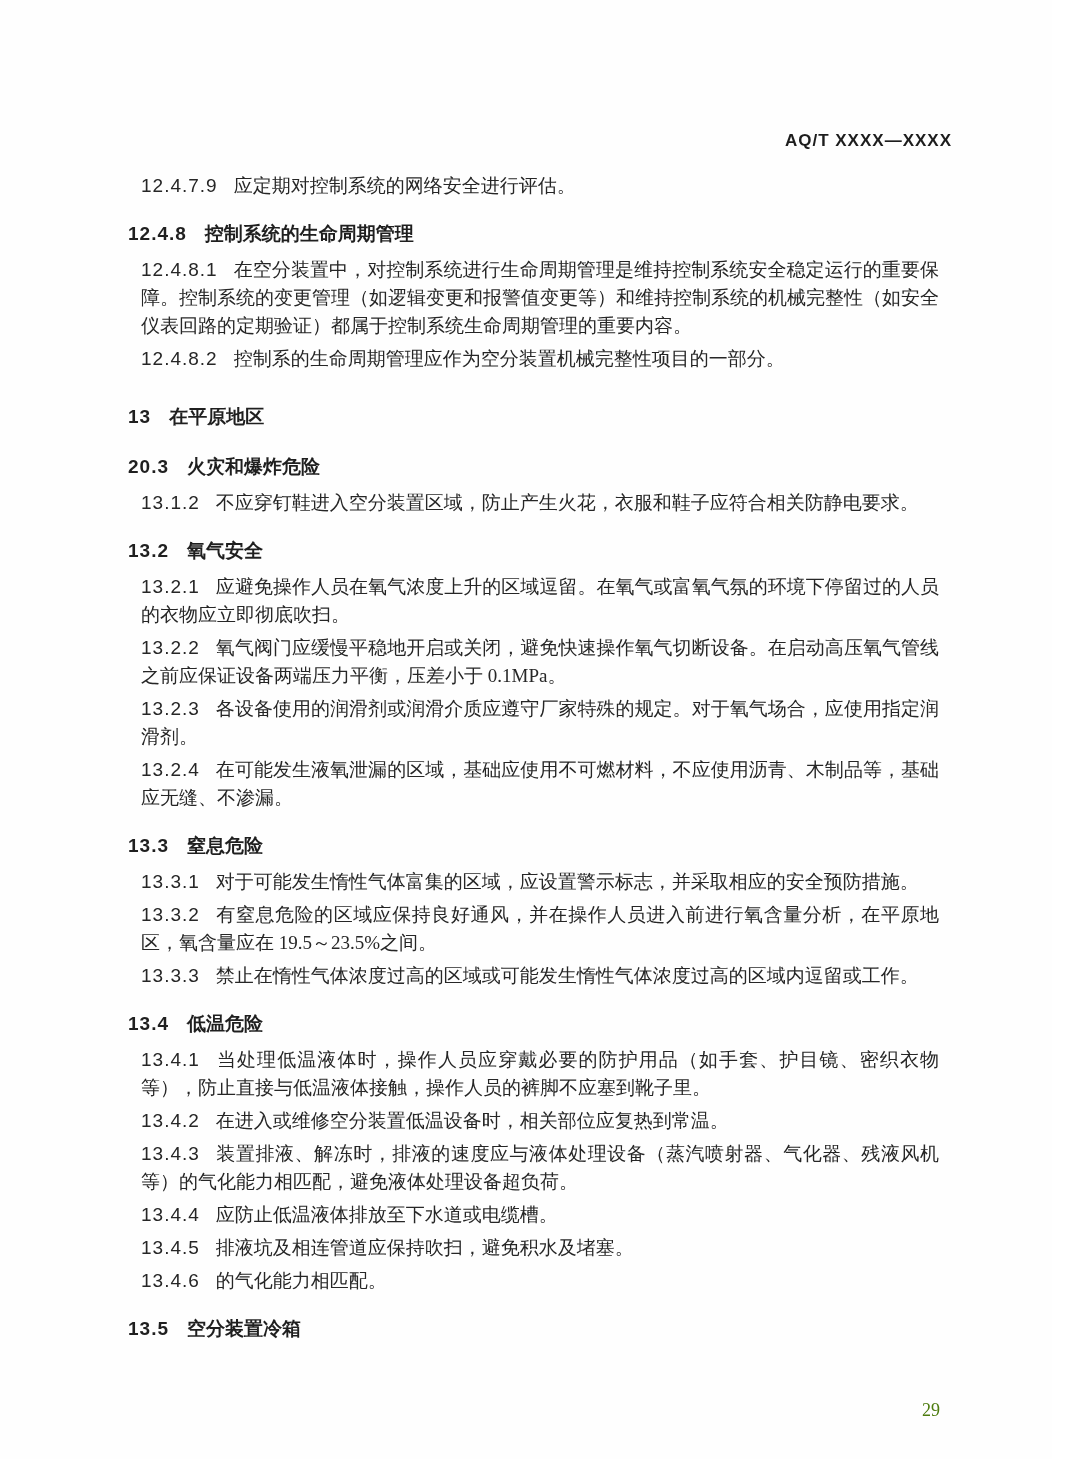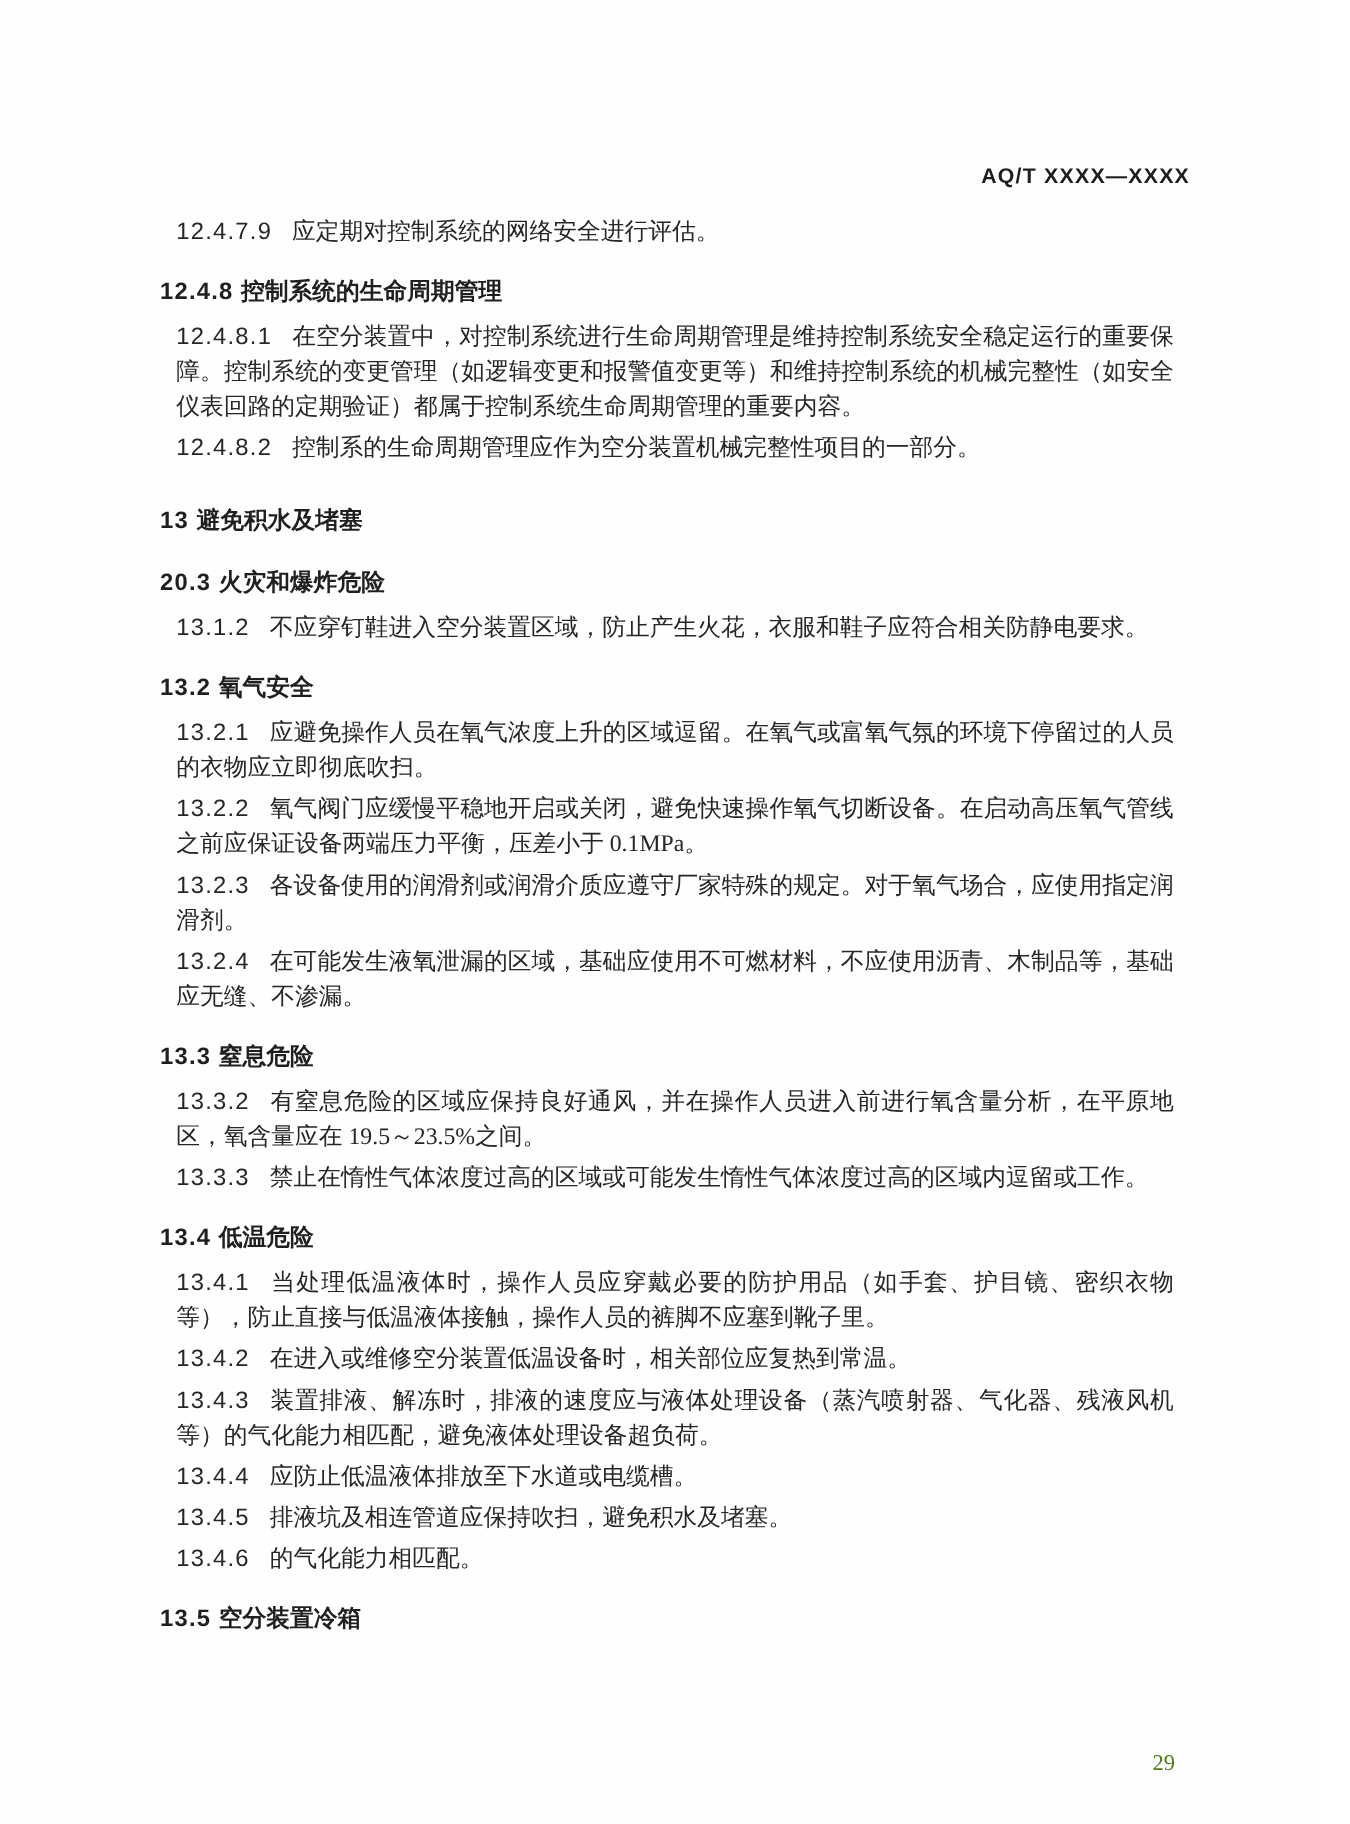--- a/index.html
+++ b/index.html
@@ -47,21 +47,21 @@
   .heading1, .heading2, .heading3 {
     font-family: "Liberation Sans", "DejaVu Sans", sans-serif;
     font-weight: 700;
     color: #1f1f1f;
     text-align: left;
   }
   .heading1 { margin: 30px 0 22px !important; }
   .heading2 { margin: 20px 0 8px !important; }
   .heading3 { margin: 20px 0 8px !important; }
   .heading1 .num, .heading2 .num, .heading3 .num {
-    margin-right: 6px;
+    margin-right: 18px;
   }
   .page-footer {
     position: absolute;
     right: 112px;
     bottom: 38px;
   }
   .page-number {
     font-family: "Liberation Serif", "DejaVu Serif", serif;
     font-size: 18px;
     color: #4d7c0f;
@@ -73,29 +73,30 @@
 <div class="page">
   <header class="page-header">
     <span class="header-code">AQ/T XXXX—XXXX</span>
   </header>
 
   <main class="doc-body">
       <p class="clause"><span class="num">12.4.7.9</span><span class="txt">应定期对控制系统的网络安全进行评估。</span></p>
       <p class="heading3"><span class="num">12.4.8</span><span class="txt">控制系统的生命周期管理</span></p>
       <p class="clause"><span class="num">12.4.8.1</span><span class="txt">在空分装置中，对控制系统进行生命周期管理是维持控制系统安全稳定运行的重要保障。控制系统的变更管理（如逻辑变更和报警值变更等）和维持控制系统的机械完整性（如安全仪表回路的定期验证）都属于控制系统生命周期管理的重要内容。</span></p>
       <p class="clause"><span class="num">12.4.8.2</span><span class="txt">控制系的生命周期管理应作为空分装置机械完整性项目的一部分。</span></p>
-      <p class="heading1"><span class="num">13</span><span class="txt">避免积水及堵塞</span></p>
+      <p class="heading1"><span class="num">13</span><span class="txt">在平原地区</span></p>
       <p class="heading2"><span class="num">20.3</span><span class="txt">火灾和爆炸危险</span></p>
       <p class="clause"><span class="num">13.1.2</span><span class="txt">不应穿钉鞋进入空分装置区域，防止产生火花，衣服和鞋子应符合相关防静电要求。</span></p>
       <p class="heading2"><span class="num">13.2</span><span class="txt">氧气安全</span></p>
       <p class="clause"><span class="num">13.2.1</span><span class="txt">应避免操作人员在氧气浓度上升的区域逗留。在氧气或富氧气氛的环境下停留过的人员的衣物应立即彻底吹扫。</span></p>
       <p class="clause"><span class="num">13.2.2</span><span class="txt">氧气阀门应缓慢平稳地开启或关闭，避免快速操作氧气切断设备。在启动高压氧气管线之前应保证设备两端压力平衡，压差小于 0.1MPa。</span></p>
       <p class="clause"><span class="num">13.2.3</span><span class="txt">各设备使用的润滑剂或润滑介质应遵守厂家特殊的规定。对于氧气场合，应使用指定润滑剂。</span></p>
       <p class="clause"><span class="num">13.2.4</span><span class="txt">在可能发生液氧泄漏的区域，基础应使用不可燃材料，不应使用沥青、木制品等，基础应无缝、不渗漏。</span></p>
       <p class="heading2"><span class="num">13.3</span><span class="txt">窒息危险</span></p>
+      <p class="clause"><span class="num">13.3.1</span><span class="txt">对于可能发生惰性气体富集的区域，应设置警示标志，并采取相应的安全预防措施。</span></p>
       <p class="clause"><span class="num">13.3.2</span><span class="txt">有窒息危险的区域应保持良好通风，并在操作人员进入前进行氧含量分析，在平原地区，氧含量应在 19.5～23.5%之间。</span></p>
       <p class="clause"><span class="num">13.3.3</span><span class="txt">禁止在惰性气体浓度过高的区域或可能发生惰性气体浓度过高的区域内逗留或工作。</span></p>
       <p class="heading2"><span class="num">13.4</span><span class="txt">低温危险</span></p>
       <p class="clause"><span class="num">13.4.1</span><span class="txt">当处理低温液体时，操作人员应穿戴必要的防护用品（如手套、护目镜、密织衣物等），防止直接与低温液体接触，操作人员的裤脚不应塞到靴子里。</span></p>
       <p class="clause"><span class="num">13.4.2</span><span class="txt">在进入或维修空分装置低温设备时，相关部位应复热到常温。</span></p>
       <p class="clause"><span class="num">13.4.3</span><span class="txt">装置排液、解冻时，排液的速度应与液体处理设备（蒸汽喷射器、气化器、残液风机等）的气化能力相匹配，避免液体处理设备超负荷。</span></p>
       <p class="clause"><span class="num">13.4.4</span><span class="txt">应防止低温液体排放至下水道或电缆槽。</span></p>
       <p class="clause"><span class="num">13.4.5</span><span class="txt">排液坑及相连管道应保持吹扫，避免积水及堵塞。</span></p>
       <p class="clause"><span class="num">13.4.6</span><span class="txt">的气化能力相匹配。</span></p>
       <p class="heading2"><span class="num">13.5</span><span class="txt">空分装置冷箱</span></p>

